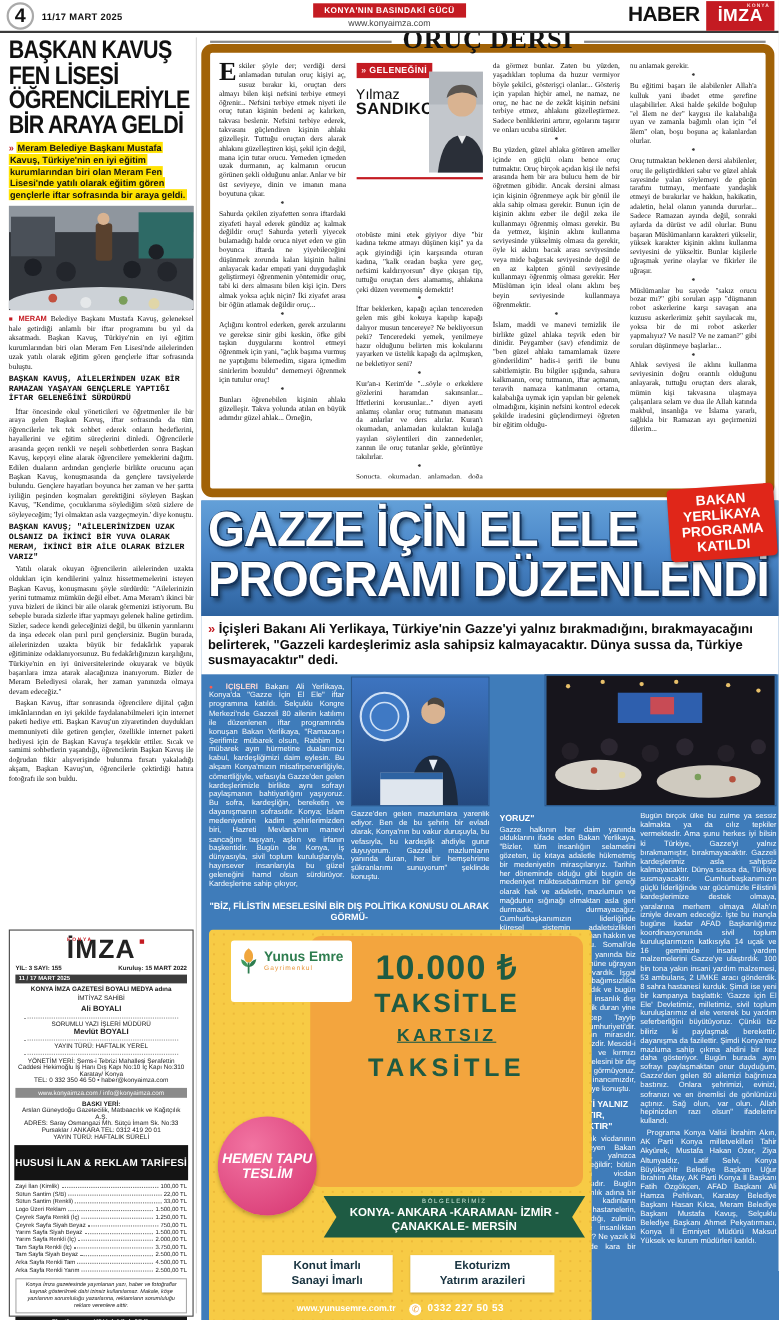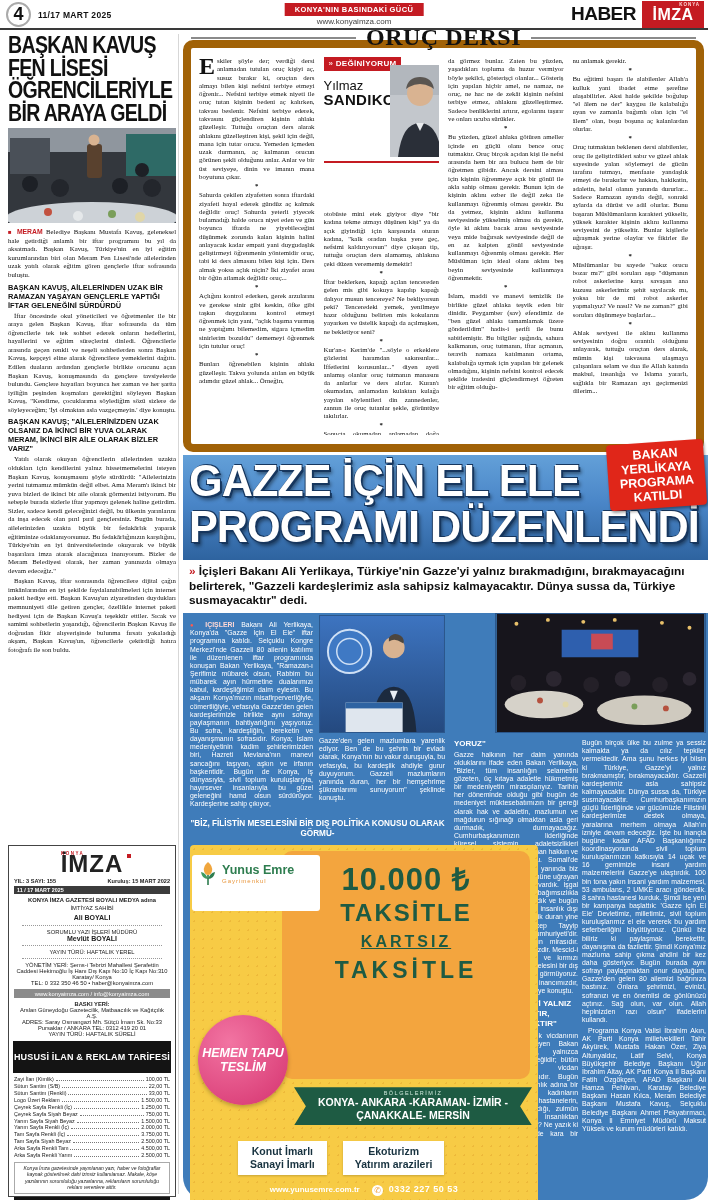--- a/index.html
+++ b/index.html
@@ -28,21 +28,21 @@
            line-height:.98; letter-spacing:-.8px; }
   .klead { margin-top:5px; font-size:8.3px; font-weight:700; line-height:1.3; }
   .klead .mark { color:#c41b22; font-weight:900; }
   .klead .hl { background:#ffe200; padding:0 1px; box-decoration-break:clone; -webkit-box-decoration-break:clone; }
   .kphoto { margin-top:4px; width:168px; height:95px; display:block; }
   .kbody { margin-top:5px; font-family:"Liberation Serif", serif; font-size:6.8px; line-height:1.26; text-align:justify; }
   .kbody p { text-indent:6px; margin-bottom:2px; }
   .kbody p.first { text-indent:0; }
   .kbullet { color:#c41b22; font-size:6px; }
   .kleadin { color:#c41b22; font-weight:700; font-family:"Liberation Sans",sans-serif; font-size:6.8px; }
-  .ksub { font-family:Liberation Sans, sans-serif; font-weight:800; font-size:7.4px; line-height:1.22; margin:3px 0 2px; text-align:left; }
+  .ksub { font-family:Liberation Mono, monospace; font-weight:800; font-size:7.4px; line-height:1.22; margin:3px 0 2px; text-align:left; }
 
   
   .mast { position:absolute; left:8px; top:845px; width:168px; height:352px; border:1px solid #444; background:#fff;
           padding:4px 5px; text-align:center; font-size:5.8px; color:#222; }
   .mlogo { position:relative; margin:2px auto 1px; width:90px; }
   .mlogo .city { position:absolute; left:14px; top:-1px; font-size:4.5px; font-weight:800; color:#c41b22; letter-spacing:1.5px; }
   .mlogo .brand { font-size:24px; font-weight:900; letter-spacing:1px; line-height:1; }
   .mlogo .dot { position:absolute; right:6px; top:2px; width:4px; height:4px; background:#c41b22; }
   .mrow { display:flex; justify-content:space-between; font-weight:700; font-size:5.6px; margin-top:2px; }
   .mdate { background:#3c3c3c; color:#fff; text-align:left; font-weight:700; padding:1px 3px; font-size:5.4px; margin-top:2px; }
@@ -71,21 +71,21 @@
   .author { position:relative; width:128px; height:148px; margin-bottom:5px; font-family:"Liberation Sans",sans-serif; }
   .deglabel { display:inline-block; background:#c41b22; color:#fff; font-weight:800; font-size:8px; padding:2px 5px; letter-spacing:.3px; }
   .deglabel .chev { color:#ffd2d2; }
   .aname { margin-top:8px; line-height:1.05; }
   .afn { font-size:13px; }
   .aln { font-size:15px; font-weight:800; letter-spacing:.3px; }
   .aphoto { position:absolute; right:2px; top:8px; width:60px; height:92px; }
   .aunder { position:absolute; left:0; right:-3px; top:104px; height:2px; background:#c41b22; }
 
   
-  .gz { position:absolute; left:183px; top:455px; width:525px; height:745px; background:#3f7cba;border-radius:23px; }
+  .gz { position:absolute; left:183px; top:455px; width:525px; height:745px; background:#3f7cba; }
   .gzbanner { position:relative; height:105px; background:linear-gradient(180deg,#63a0d8 0%,#4a86c8 45%,#2e639f 100%); padding:3px 0 0 6px; overflow:visible; }
   .gzline { color:#fff; font-weight:900; white-space:nowrap; transform:scaleX(.96); transform-origin:left;
             letter-spacing:-1px; line-height:1.02; font-size:45px;
             text-shadow:2px 2px 0 #16365e, -1px 1px 0 #16365e, 1px -1px 0 #16365e, 3px 4px 4px rgba(0,0,0,.45); }
   .gzbadge { position:absolute; right:3px; top:-13px; width:97px; background:#e02619; color:#fff; text-align:center;
              font-weight:800; font-size:12.5px; line-height:1.12; padding:5px 2px; transform:rotate(-4deg);
              border-radius:4px; box-shadow:1px 2px 3px rgba(0,0,0,.4); }
   .gzlead { background:#fff; padding:4px 6px 5px; font-weight:700; font-size:11.8px; line-height:1.25; color:#0d0d0d; }
   .gzlead .mark { color:#c41b22; font-weight:900; }
   .gzbody { position:relative; height:596px; color:#fff; }
@@ -101,21 +101,21 @@
   .gphotoB { position:absolute; left:312px; top:0; width:211px; height:120px; border:1px solid #2b578c; }
   .gc3 { left:271px; top:126px; width:124px; height:462px; }
   .gc4 { left:399px; top:126px; width:124px; height:462px; }
   .ghead { font-weight:800; font-size:8px; margin-bottom:2px; }
   .gmid { text-align:center; font-weight:800; font-size:8px; margin:4px 0 3px; line-height:1.25; }
 
   
   .ad { position:absolute; left:7px; top:232px; width:348px; height:358px; background:#f7cb45;
         background-image:radial-gradient(#edb93a 1px, transparent 1px); background-size:9px 9px;
         border-radius:4px; overflow:hidden; }
-  .adlogo { position:absolute; left:2px; top:10px; width:128px; height:56px; background:#fff; border-radius:3px;
+  .adlogo { position:absolute; left:20px; top:10px; width:110px; height:56px; background:#fff; border-radius:3px;
             padding:5px 6px; z-index:3; }
   .adlogo .flower { float:left; width:20px; height:26px; margin-right:4px; }
   .adlogo .nm { font-weight:800; color:#2e7d4f; font-size:12.5px; line-height:1.1; padding-top:4px; }
   .adlogo .sb { color:#e8963c; font-size:6px; letter-spacing:1px; }
   .adorange { position:absolute; left:92px; top:6px; width:248px; height:228px; background:#f3a53e; border-radius:10px;
               text-align:center; color:#1e5b43; z-index:2; padding-top:6px; }
   .adorange .l1 { font-size:25px; font-weight:900; letter-spacing:2px; }
   .adorange .l2 { font-size:31px; font-weight:900; letter-spacing:1px; }
   .adorange .l3 { font-size:24px; font-weight:900; letter-spacing:2px; }
   .adorange .l4 { font-size:16px; font-weight:800; letter-spacing:3px; text-decoration:underline; margin-top:6px; }
@@ -123,21 +123,21 @@
   .adcircle { position:absolute; left:8px; top:170px; width:90px; height:90px; border-radius:50%;
               background:radial-gradient(circle at 35% 30%, #f274a2, #d5336f); color:#fff; z-index:4;
               display:flex; align-items:center; justify-content:center; text-align:center;
               font-style:italic; font-weight:800; font-size:12.5px; line-height:1.15; box-shadow:0 2px 4px rgba(0,0,0,.25); }
   .adribbon { position:absolute; left:104px; top:242px; width:238px; background:#1e5b43; color:#fff; text-align:center;
               padding:3px 10px 4px; z-index:3; clip-path:polygon(0 0,100% 0,95% 50%,100% 100%,0 100%,5% 50%); }
   .adribbon .rl { font-size:5.5px; letter-spacing:1.5px; color:#cfe8db; }
   .adribbon .rg { font-weight:800; font-size:10.5px; line-height:1.2; }
   .adtags { position:absolute; left:48px; top:296px; display:flex; gap:16px; z-index:3; }
   .adtag { background:#fff; color:#17323f; font-weight:800; font-size:10.5px; line-height:1.25; text-align:center;
-           padding:4px 12px; box-shadow:0 1px 2px rgba(0,0,0,.2); }
+           padding:4px 27px; box-shadow:0 1px 2px rgba(0,0,0,.2); }
   .adfoot { position:absolute; left:0; right:0; bottom:7px; text-align:center; color:#fff; font-size:9px; z-index:3; }
   .adfoot .w { font-weight:700; margin-right:10px; font-size:8px; }
   .adfoot .ph { font-weight:800; letter-spacing:.5px; }
   .adfoot .picon { display:inline-block; width:11px; height:11px; border-radius:50%; background:#fff; color:#f3a53e;
                    font-size:8px; line-height:11px; text-align:center; margin-right:3px; vertical-align:-1px; }
 </style>
 </head>
 <body>
 
 <div class="page">
@@ -155,20 +155,24 @@
   </div>
 
   <div class="vdiv"></div>
 
   <div class="kavus">
     <div class="khead">
       <div>BAŞKAN KAVUŞ</div>
       <div>FEN LİSESİ</div>
       <div>ÖĞRENCİLERİYLE</div>
       <div>BİR ARAYA GELDİ</div>
+    </div>
+    <div class="klead">
+      <span class="mark">»</span>
+      <span class="hl">Meram Belediye Başkanı Mustafa Kavuş, Türkiye'nin en iyi eğitim kurumlarından biri olan Meram Fen Lisesi'nde yatılı olarak eğitim gören gençlerle iftar sofrasında bir araya geldi.</span>
     </div>
     <svg class="kphoto" viewBox="0 0 168 95" role="img">
       <rect width="168" height="95" fill="#33373d"></rect>
       <rect width="168" height="24" fill="#8f969e"></rect>
       <rect x="118" y="6" width="50" height="42" fill="#2e6a66"></rect>
       <rect x="2" y="10" width="40" height="36" fill="#4a5058"></rect>
       <rect x="79" y="16" width="15" height="34" rx="3" fill="#59412e"></rect>
       <circle cx="86" cy="12" r="5.5" fill="#d9b391"></circle>
       <circle cx="22" cy="56" r="8" fill="#1d2026"></circle>
       <circle cx="52" cy="60" r="9" fill="#23262c"></circle>
@@ -301,21 +305,21 @@
     </div>
     <div class="ocols">
       <div class="ocol ocol1">
         <p class="dc">Eskiler şöyle der; verdiği dersi anlamadan tutulan oruç kişiyi aç, susuz bırakır ki, oruçtan ders almayı bilen kişi nefsini terbiye etmeyi öğrenir... Nefsini terbiye etmek niyeti ile oruç tutan kişinin bedeni aç kalırken, takvası beslenir. Nefsini terbiye ederek, takvasını güçlendiren kişinin ahlakı güzelleşir. Tuttuğu oruçtan ders alarak ahlakını güzelleştiren kişi, şekil için değil, mana için tutar orucu. Yemeden içmeden uzak durmanın, aç kalmanın orucun görünen şekli olduğunu anlar. Anlar ve bir üst seviyeye, dinin ve imanın mana boyutuna çıkar.</p>
         <p>Sahurda çekilen ziyafetten sonra iftardaki ziyafeti hayal ederek gündüz aç kalmak değildir oruç! Sahurda yeterli yiyecek bulamadığı halde oruca niyet eden ve gün boyunca iftarda ne yiyebileceğini düşünmek zorunda kalan kişinin halini anlayacak kadar empati yani duygudaşlık geliştirmeyi öğrenmenin yöntemidir oruç, tabi ki ders almasını bilen kişi için. Ders almak yoksa açlık niçin? İki ziyafet arası bir öğün atlamak değildir oruç...</p>
         <p>Açlığını kontrol ederken, gerek arzularını ve gerekse sinir gibi keskin, öfke gibi taşkın duygularını kontrol etmeyi öğrenmek için yani, "açlık başıma vurmuş ne yaptığımı bilemedim, sigara içmedim sinirlerim bozuldu" dememeyi öğrenmek için tutulur oruç!</p>
         <p>Bunları öğrenebilen kişinin ahlakı güzelleşir. Takva yolunda atılan en büyük adımdır güzel ahlak... Örneğin,</p>
       </div>
       <div class="ocol">
         <div class="author">
-          <span class="deglabel"><span class="chev">»</span> <span>DEĞİNİYORUM</span></span>
+          <span class="deglabel"><span class="chev">»</span> <span>GELENEĞİNİ</span></span>
           <div class="aname">
             <div class="afn">Yılmaz</div>
             <div class="aln">SANDIKCI</div>
           </div>
           <svg class="aphoto" viewBox="0 0 60 92" role="img">
             <rect width="60" height="92" fill="#c3c7cc"></rect>
             <rect width="60" height="30" fill="#b2b7bd"></rect>
             <circle cx="30" cy="28" r="13" fill="#d9b391"></circle>
             <path d="M16 24 q2 -12 14 -12 q12 0 14 12 l-3 -2 q-11 -6 -22 0 z" fill="#5a5550"></path>
             <path d="M8 92 q4 -34 22 -34 q18 0 22 34 z" fill="#2a2f38"></path>

